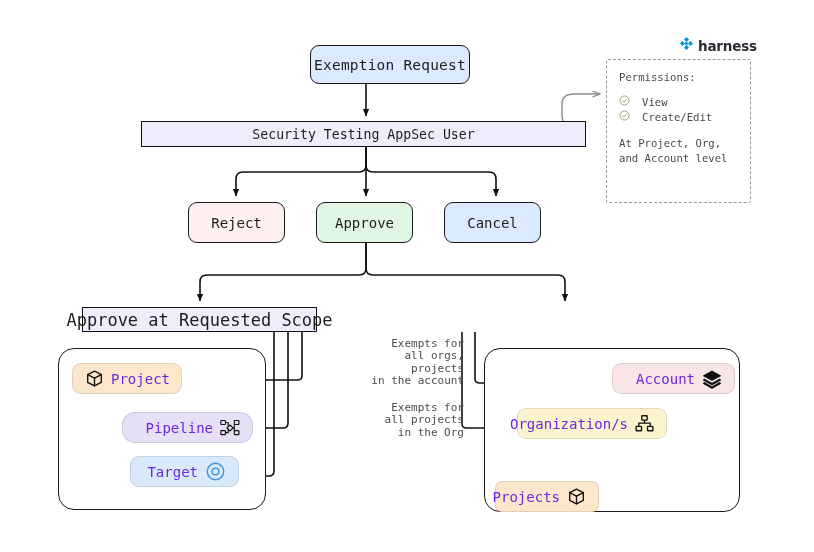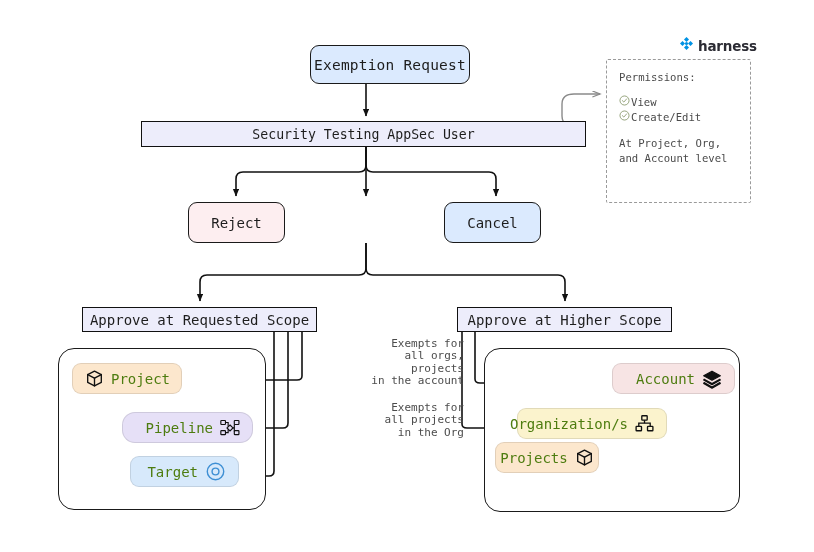--- a/index.html
+++ b/index.html
@@ -67,21 +67,21 @@
   }
   #reject-button { left: 188px; background: #fdeef0; }
   #approve-button { left: 316px; background: #e1f5e3; }
   #cancel-button  { left: 444px; background: #dbeafe; }
 
   
   .scope-header {
     top: 307px; height: 25px;
     background: #ededfb;
     border: 1.4px solid #111;
-    font-size: 14px;
+    font-size: 17px;
   }
   #scope-requested { left: 82px;  width: 235px; }
   #scope-higher    { left: 457px; width: 215px; }
 
   
   .container-box {
     position: absolute;
     border: 1.7px solid #1a1a1a;
     border-radius: 16px;
     background: #ffffff;
@@ -94,30 +94,30 @@
     position: absolute;
     box-sizing: border-box;
     display: flex;
     align-items: center;
     gap: 7px;
     padding: 0 12px;
     border-radius: 9px;
     border: 1px solid rgba(0,0,0,0.10);
     font-family: "DejaVu Sans Mono", monospace;
     font-size: 14px;
-    color: #4d7c0f;
+    color: #6d28d9;
     height: 31px;
     white-space: nowrap;
   }
   #chip-project      { left: 72px;  top: 363px; width: 110px; background: #fce7cd; }
   #chip-pipeline     { left: 122px; top: 412px; width: 131px; background: #e6e0f7; justify-content:flex-end;border-radius:13px;}
   #chip-target       { left: 130px; top: 456px; width: 109px; background: #d7e9fb; justify-content:flex-end;}
   #chip-account      { left: 612px; top: 363px; width: 123px; background: #f7e4e4; justify-content:flex-end;}
   #chip-organization { left: 517px; top: 408px; width: 150px; background: #fbf3cd; justify-content:flex-end;}
-  #chip-projects     { left: 495px; top: 442px; width: 104px; background: #fce7cd; justify-content:center;}
+  #chip-projects     { left: 495px; top: 481px; width: 104px; background: #fce7cd; justify-content:flex-end;border-radius:7px;}
 
   .chip-icon { display: inline-flex; align-items: center; }
 
   
   .edge-note {
     position: absolute;
     font-family: "DejaVu Sans Mono", monospace;
     font-size: 11px;
     line-height: 12.4px;
     color: #4c4c4c;
@@ -134,21 +134,21 @@
     border: 1.4px dashed #9a9a9a;
     border-radius: 2px;
     box-sizing: border-box;
     padding: 10px 10px 0 12px;
     font-family: "DejaVu Sans Mono", monospace;
     font-size: 10.6px;
     line-height: 15px;
     color: #4a4a4a;
   }
   #permissions-title { margin-bottom: 10px; }
-  .perm-row { display: flex; align-items: center; gap: 1px; }
+  .perm-row { display: flex; align-items: center; gap: 12px; }
   .perm-footer { margin-top: 11px; line-height: 14.5px; white-space: pre-line; }
 
   
   #harness-logo {
     position: absolute;
     left: 679px; top: 36px;
     display: flex; align-items: center; gap: 4px;
   }
   #harness-wordmark {
     font-family: "DejaVu Sans", sans-serif;
@@ -220,29 +220,29 @@
     <span class="node-label">Exemption Request</span>
   </div>
 
   <div class="node" id="security-user">
     <span class="node-label">Security Testing AppSec User</span>
   </div>
 
   <div class="node decision" id="reject-button">
     <span class="node-label">Reject</span>
   </div>
+  <div class="node decision" id="approve-button">
+    <span class="node-label">Approve</span>
+  </div>
   <div class="node decision" id="cancel-button">
     <span class="node-label">Cancel</span>
   </div>
 
   <div class="node scope-header" id="scope-requested">
     <span class="node-label">Approve at Requested Scope</span>
-  </div>
-  <div class="node scope-header" id="scope-higher">
-    <span class="node-label">Approve at Higher Scope</span>
   </div>
 
   <div class="container-box" id="requested-scope-container"></div>
   <div class="container-box" id="higher-scope-container"></div>
 
   <div class="chip" id="chip-project">
     <span class="chip-icon">
       <svg width="19" height="19" viewBox="0 0 24 24" fill="none" stroke="#111" stroke-width="1.7" stroke-linejoin="round" stroke-linecap="round">
         <path d="M12 2.6 L20.6 7 L20.6 17 L12 21.4 L3.4 17 L3.4 7 Z"></path>
         <path d="M3.4 7 L12 11.6 L20.6 7"></path>

